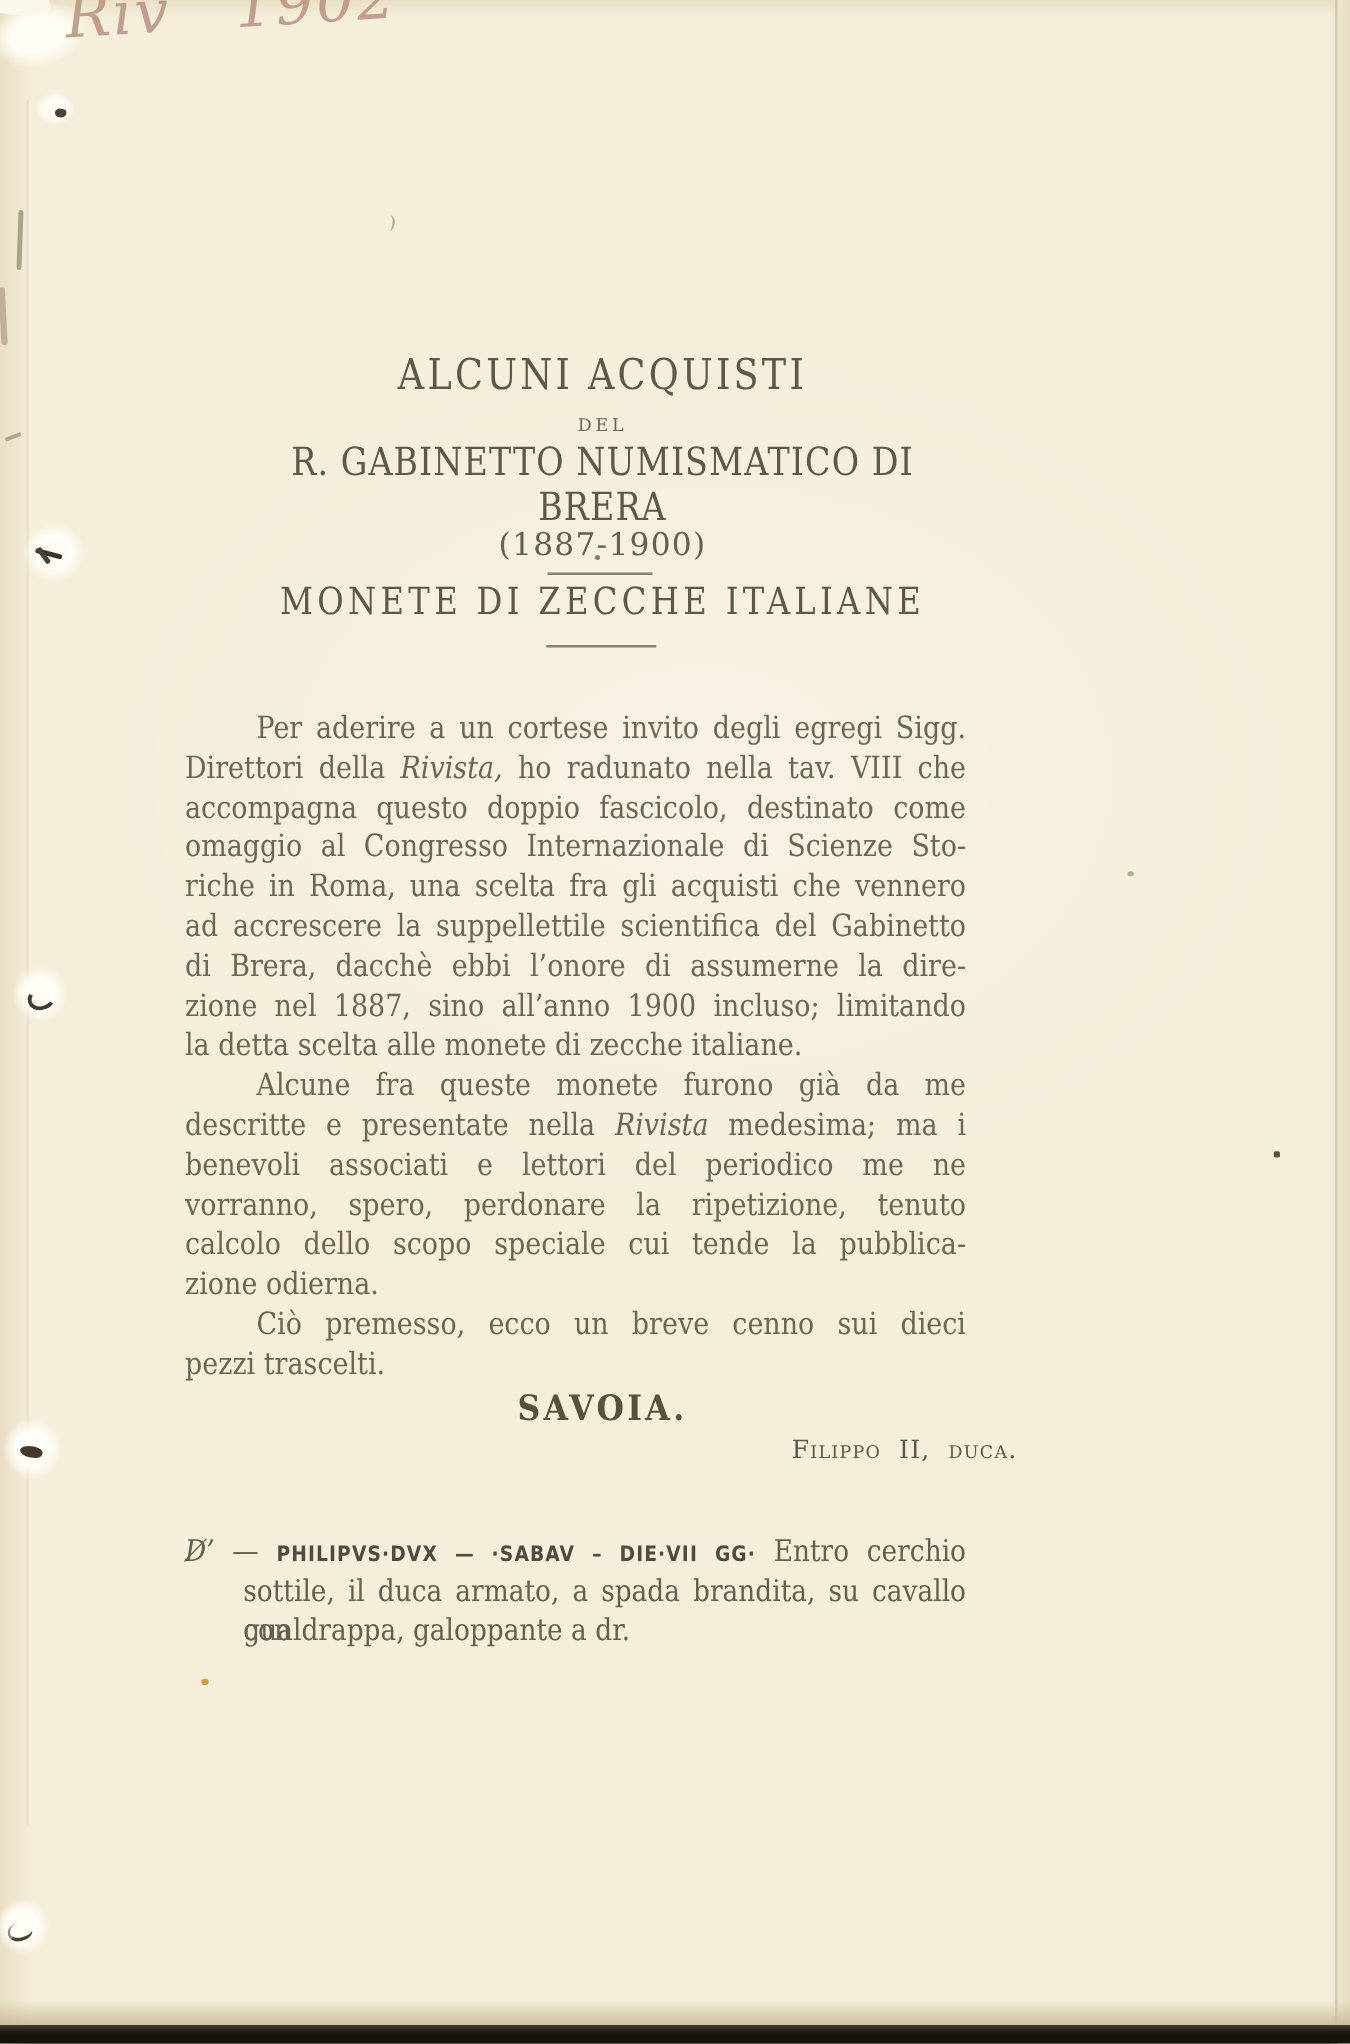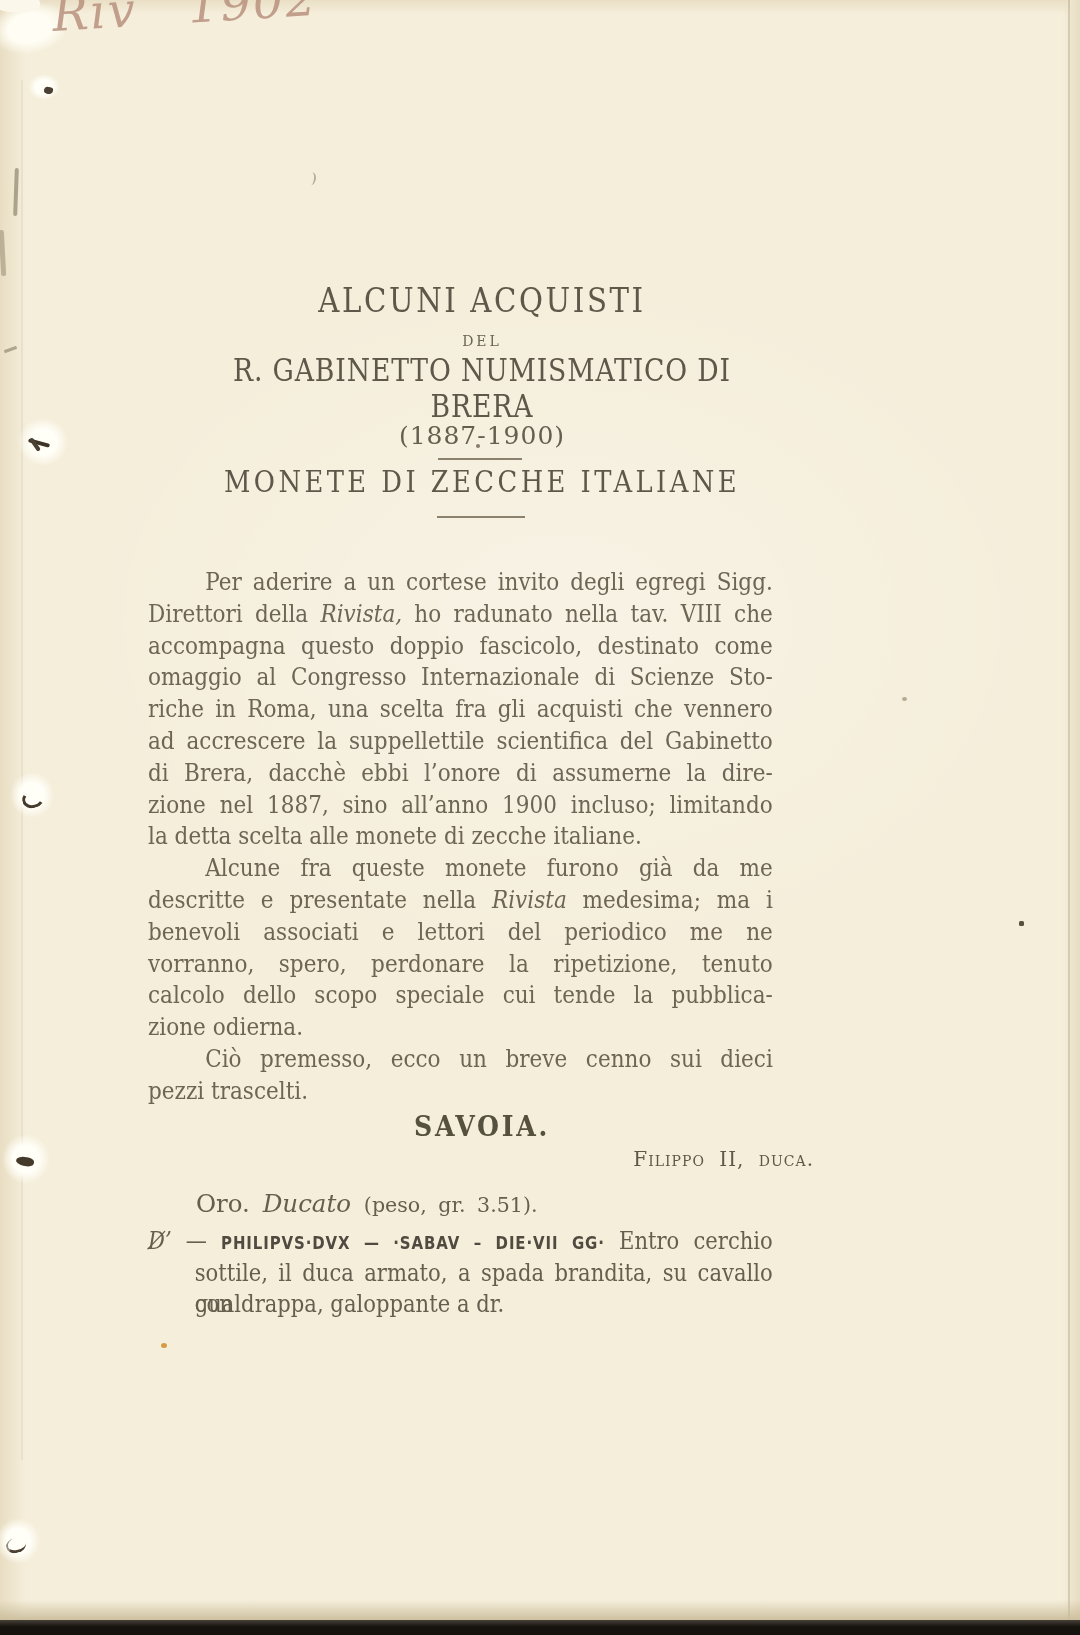--- a/index.html
+++ b/index.html
@@ -140,21 +140,20 @@
     <div class="bline ind">Alcune fra queste monete furono già da me</div>
     <div class="bline">descritte e presentate nella <i>Rivista</i> medesima; ma i</div>
     <div class="bline">benevoli associati e lettori del periodico me ne</div>
     <div class="bline">vorranno, spero, perdonare la ripetizione, tenuto</div>
     <div class="bline">calcolo dello scopo speciale cui tende la pubblica-</div>
     <div class="bline last">zione odierna.</div>
     <div class="bline ind">Ciò premesso, ecco un breve cenno sui dieci</div>
     <div class="bline last">pezzi trascelti.</div>
   </div>
 
-  <div class="coin">Oro. <i>Ducato</i> <span class="sm">(peso, gr. 3.51).</span></div>
   <div class="legend">
     <div class="lline"><i>D̸’</i> — <b class="sans">PHILIPVS·DVX — ·SABAV – DIE·VII GG·</b> Entro cerchio</div>
     <div class="lline ind2">sottile, il duca armato, a spada brandita, su cavallo con</div>
     <div class="lline ind2 last">gualdrappa, galoppante a dr.</div>
   </div>
 
   <div class="art right-col"></div>
   <div class="art right-line"></div>
   <div class="art bottom-shade"></div>
   <div class="art bottom-strip"></div>

